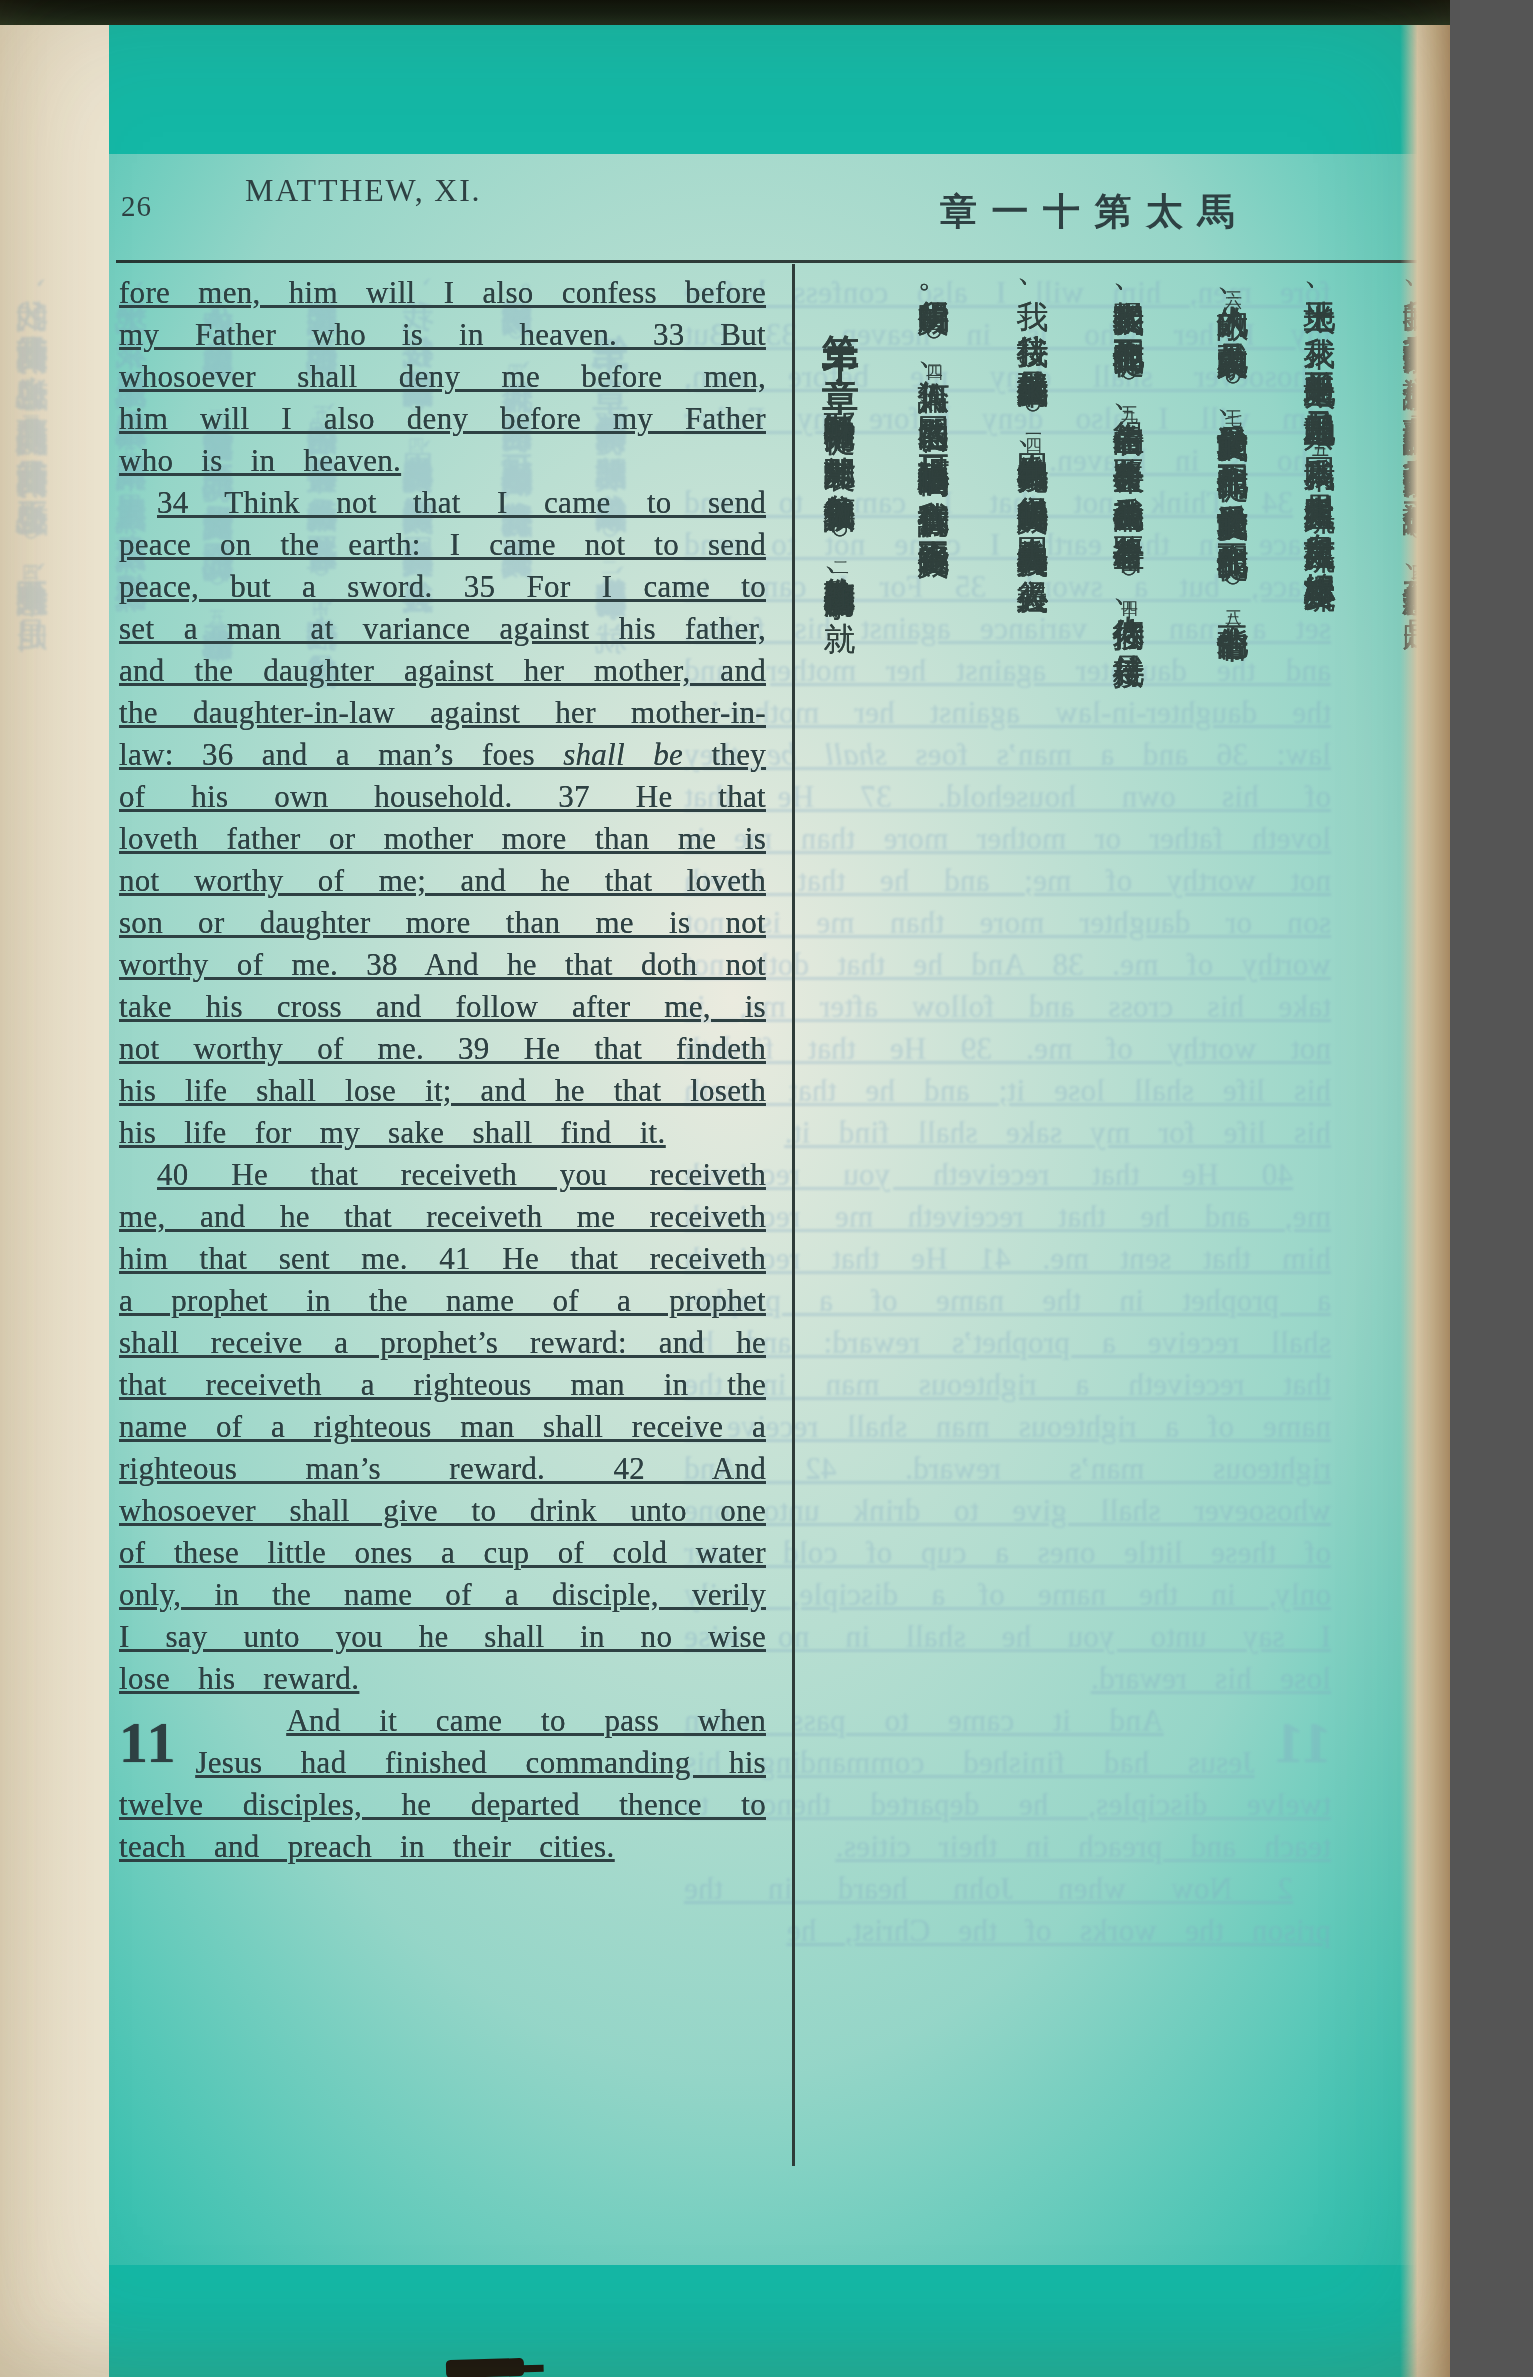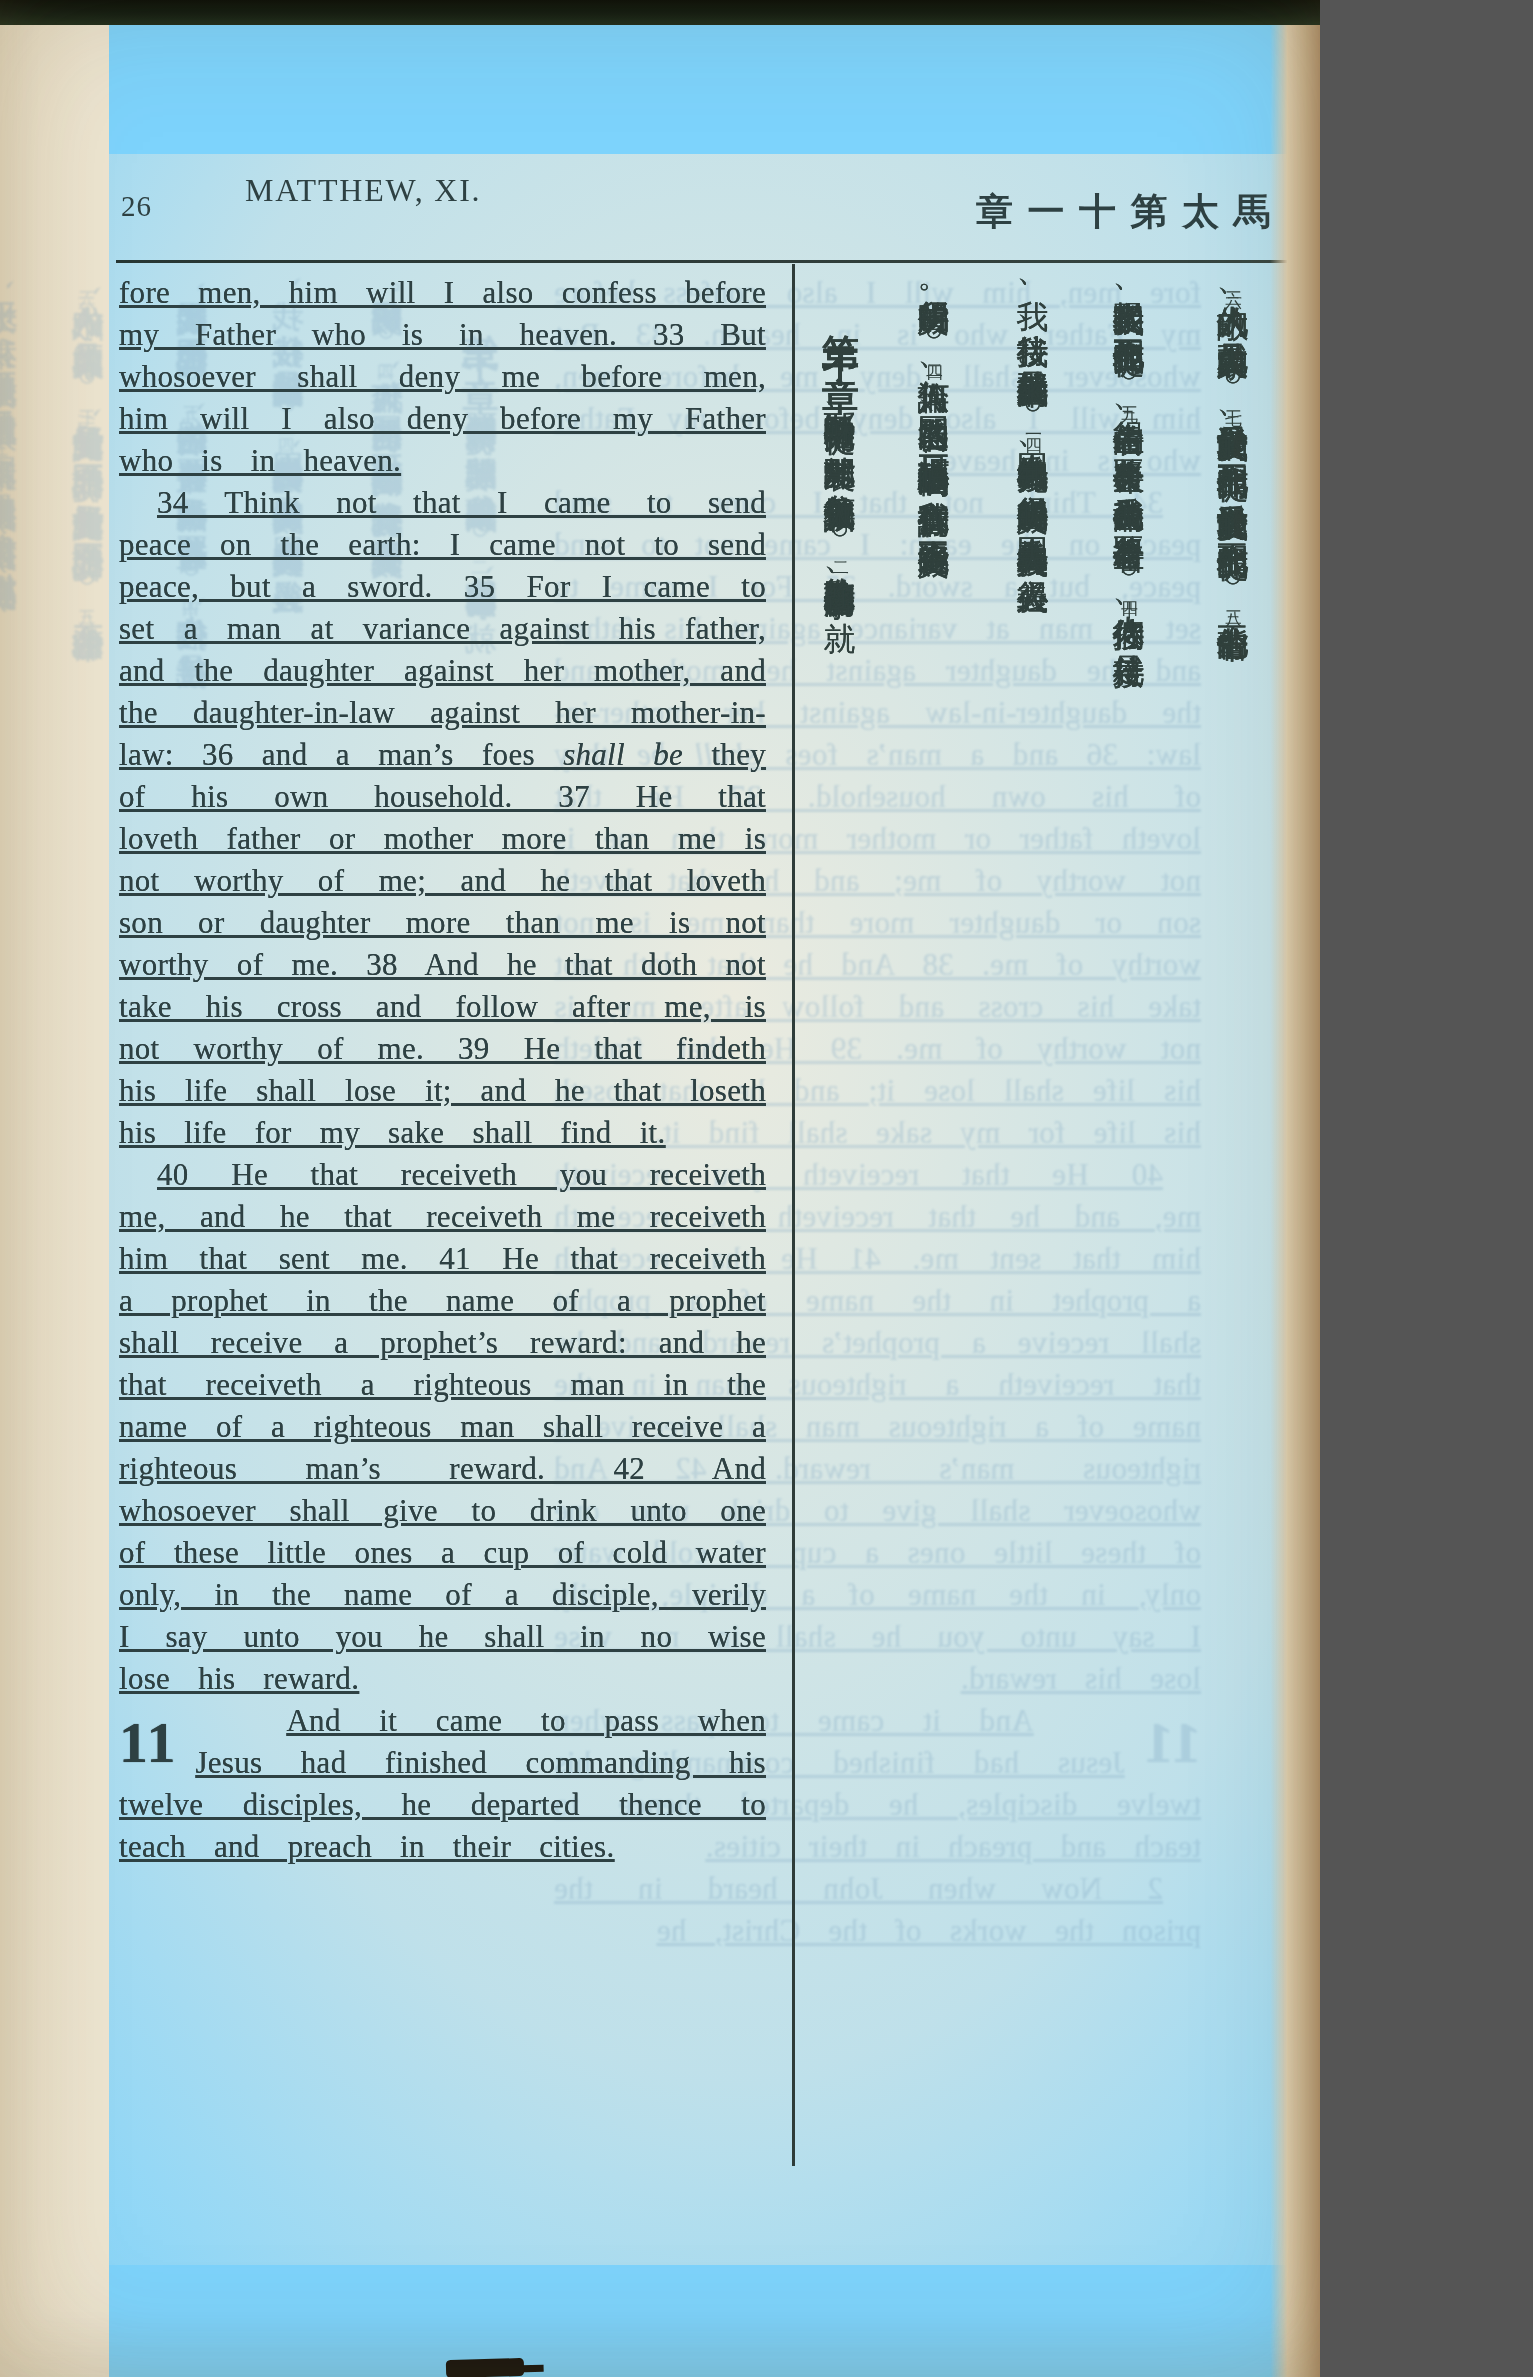--- a/index.html
+++ b/index.html
@@ -1,18 +1,18 @@
 <!DOCTYPE html>
 <html style="font-size:14.5px"><head>
 <meta charset="utf-8">
 <style>
   html,body{margin:0;padding:0;background:#555;}
   .page{
-    position:relative;width:1320px;height:2377px;overflow:hidden;
-    background:#7dd3fc;
+    position:relative;width:1450px;height:2377px;overflow:hidden;
+    background:#14b8a6;
     font-family:"Liberation Serif","DejaVu Serif",serif;
     color:#2e4143;
   }
   .page::before{
     content:'';position:absolute;inset:0;z-index:40;pointer-events:none;
     box-shadow:inset 0 0 136px rgba(101,78,42,.20), inset 0 -27px 54px rgba(120,95,55,.10);
   }
   .top-band{position:absolute;top:0;left:0;right:0;height:24.5px;z-index:20;
     background:linear-gradient(180deg,#080d08 0%,#121c12 55%,#1f2d1c 100%);}
   .left-margin{position:absolute;left:0;top:24.5px;bottom:0;width:109px;z-index:1;
@@ -24,21 +24,21 @@
 
   
   .ghost-layer{position:absolute;inset:0;z-index:2;pointer-events:none;
     transform:scaleX(-1);opacity:.30;filter:blur(1px);color:#7fa6c2;}
   .ghost-layer .cn-col, .ghost-layer .english, .ghost-layer *{color:inherit !important;}
 
   
   .page-number{position:absolute;left:121px;top:190px;z-index:10;font-size:29px;letter-spacing:0.9px;}
   .running-title-en{position:absolute;left:245px;top:172px;z-index:10;font-size:32px;letter-spacing:1.8px;}
   .running-title-cn{position:absolute;left:940px;top:187px;z-index:10;font-size:37px;letter-spacing:14.5px;
-    font-weight:bold;white-space:nowrap;margin-left:36px;}
+    font-weight:bold;white-space:nowrap;}
   .rule{position:absolute;left:116px;top:260px;width:1372px;height:2.7px;z-index:10;
     background:linear-gradient(90deg,#273734 0%,#2e3c39 45%,#3a4a45 100%);}
   .vdivider{position:absolute;left:792px;top:264px;width:2.7px;height:1902px;z-index:10;background:#2e3c39;}
 
   
   .english{position:absolute;left:119px;top:272px;width:647px;z-index:10;
     font-size:31px;line-height:42px;text-align:justify;
     word-spacing:20px;letter-spacing:0.3px;text-shadow:0 0 0.4px currentColor;}
   .english p{margin:0;text-indent:38px;text-decoration:underline;}
   .english p.noindent{text-indent:0;}

